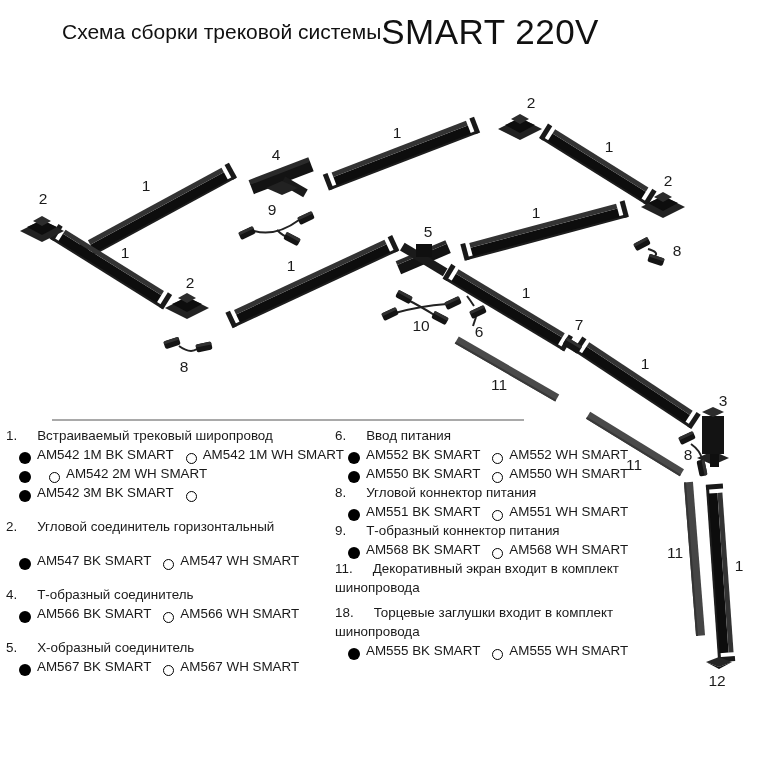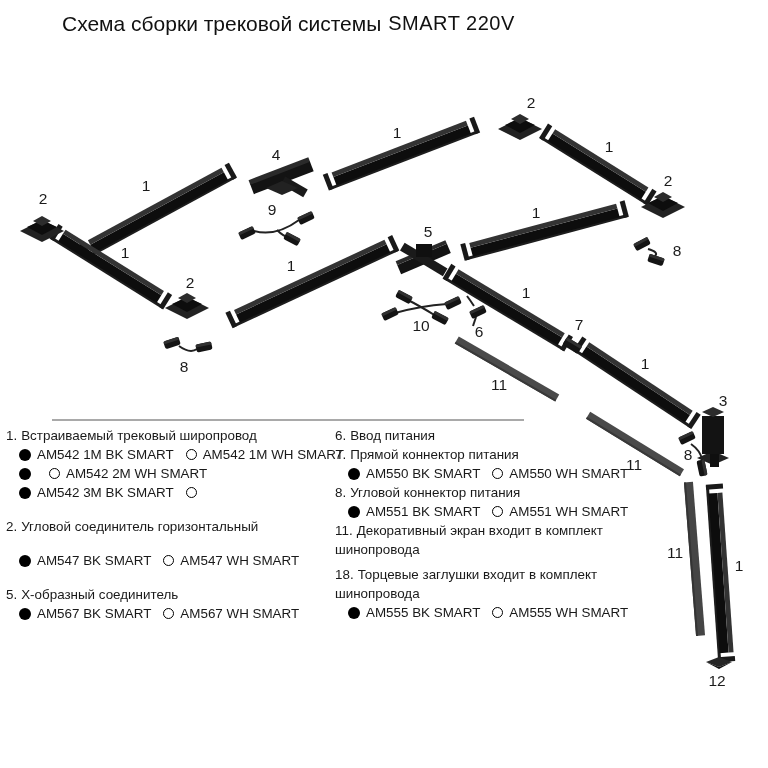--- a/index.html
+++ b/index.html
@@ -1,33 +1,33 @@
 <!DOCTYPE html>
 <html><head>
 <meta charset="utf-8">
 <style>
   html,body{margin:0;padding:0}
   body{
     width:768px;height:768px;position:relative;overflow:hidden;
     background:#ffffff;color:#1a1a1a;
     font-family:"Liberation Sans", sans-serif;
   }
-  .title{position:absolute;left:62px;top:12px;white-space:nowrap;display:flex;align-items:flex-start}
+  .title{position:absolute;left:62px;top:12px;white-space:nowrap;display:flex;align-items:center}
   .title .ru{font-size:21px;color:#111}
-  .title .brand{font-size:20px;color:#111;margin-left:7px;letter-spacing:.5px}
+  .title .brand{font-size:35px;color:#111;letter-spacing:.5px}
   svg.diagram{position:absolute;left:0;top:0}
   .lbl{font-size:15.5px;fill:#1b1b1b;text-anchor:middle;font-family:"Liberation Sans",sans-serif}
   .legend-col{position:absolute;top:426px;font-size:13.4px;line-height:19px;color:#191919}
   .col-left{left:6px;width:334px}
   .col-right{left:335px;width:296px}
   .col-left .leg-item{margin-bottom:15px}
   .col-right .leg-item{margin-bottom:0}
   .col-right .leg-item.gap-sm{margin-top:6px}
-  .leg-title span.nm{margin-left:4px}
-  .leg-row{padding-left:13px;display:flex;align-items:center;white-space:nowrap}
+  .leg-title span.nm{margin-left:20px}
+  .leg-row{padding-left:13px;display:flex;align-items:flex-end;white-space:nowrap}
   .dot{flex:0 0 auto;display:inline-block;border-radius:50%;box-sizing:border-box}
   .dot.filled{width:12px;height:12px;background:#000;margin-right:6px}
   .dot.open{width:11px;height:11px;border:1.6px solid #000;background:#fff;margin-right:6px;margin-left:12px}
 </style>
 </head>
 <body>
 
 <div class="title">
   <span class="ru">Схема сборки трековой системы</span>
   <span class="brand">SMART 220V</span>
@@ -314,59 +314,82 @@
 
   <div class="leg-item">
     <div class="leg-row">
       <span class="dot filled"></span>
         <span>AM547 BK SMART</span>
       <span class="dot open"></span>
         <span>AM547 WH SMART</span>
     </div>
   </div>
 
+  <div class="leg-item">
+    <div class="leg-title"><span>4.</span><span class="nm">Т-образный соединитель</span></div>
+    <div class="leg-row">
+      <span class="dot filled"></span>
+        <span>AM566 BK SMART</span>
+      <span class="dot open"></span>
+        <span>AM566 WH SMART</span>
+    </div>
+  </div>
 
   <div class="leg-item">
     <div class="leg-title"><span>5.</span><span class="nm">Х-образный соединитель</span></div>
     <div class="leg-row">
       <span class="dot filled"></span>
         <span>AM567 BK SMART</span>
       <span class="dot open"></span>
         <span>AM567 WH SMART</span>
     </div>
   </div>
 
 </div>
 
 <div class="legend-col col-right">
 
   <div class="leg-item">
     <div class="leg-title"><span>6.</span><span class="nm">Ввод питания</span></div>
-  </div>
-
-  <div class="leg-item">
-    <div class="leg-title"><span>7.</span><span class="nm">Прямой коннектор питания</span></div>
+    <div class="leg-row">
+      <span class="dot filled"></span>
+        <span>AM552 BK SMART</span>
+      <span class="dot open"></span>
+        <span>AM552 WH SMART</span>
+    </div>
+  </div>
+
+  <div class="leg-item">
     <div class="leg-row">
       <span class="dot filled"></span>
         <span>AM550 BK SMART</span>
       <span class="dot open"></span>
         <span>AM550 WH SMART</span>
     </div>
   </div>
 
   <div class="leg-item">
     <div class="leg-title"><span>8.</span><span class="nm">Угловой коннектор питания</span></div>
     <div class="leg-row">
       <span class="dot filled"></span>
         <span>AM551 BK SMART</span>
       <span class="dot open"></span>
         <span>AM551 WH SMART</span>
     </div>
   </div>
 
+  <div class="leg-item">
+    <div class="leg-title"><span>9.</span><span class="nm">Т-образный коннектор питания</span></div>
+    <div class="leg-row">
+      <span class="dot filled"></span>
+        <span>AM568 BK SMART</span>
+      <span class="dot open"></span>
+        <span>AM568 WH SMART</span>
+    </div>
+  </div>
 
 
   <div class="leg-item">
     <div class="leg-title"><span>11.</span><span class="nm">Декоративный экран входит в комплект шинопровода</span></div>
   </div>
 
   <div class="leg-item gap-sm">
     <div class="leg-title"><span>18.</span><span class="nm">Торцевые заглушки  входит в комплект шинопровода</span></div>
     <div class="leg-row">
       <span class="dot filled"></span>

